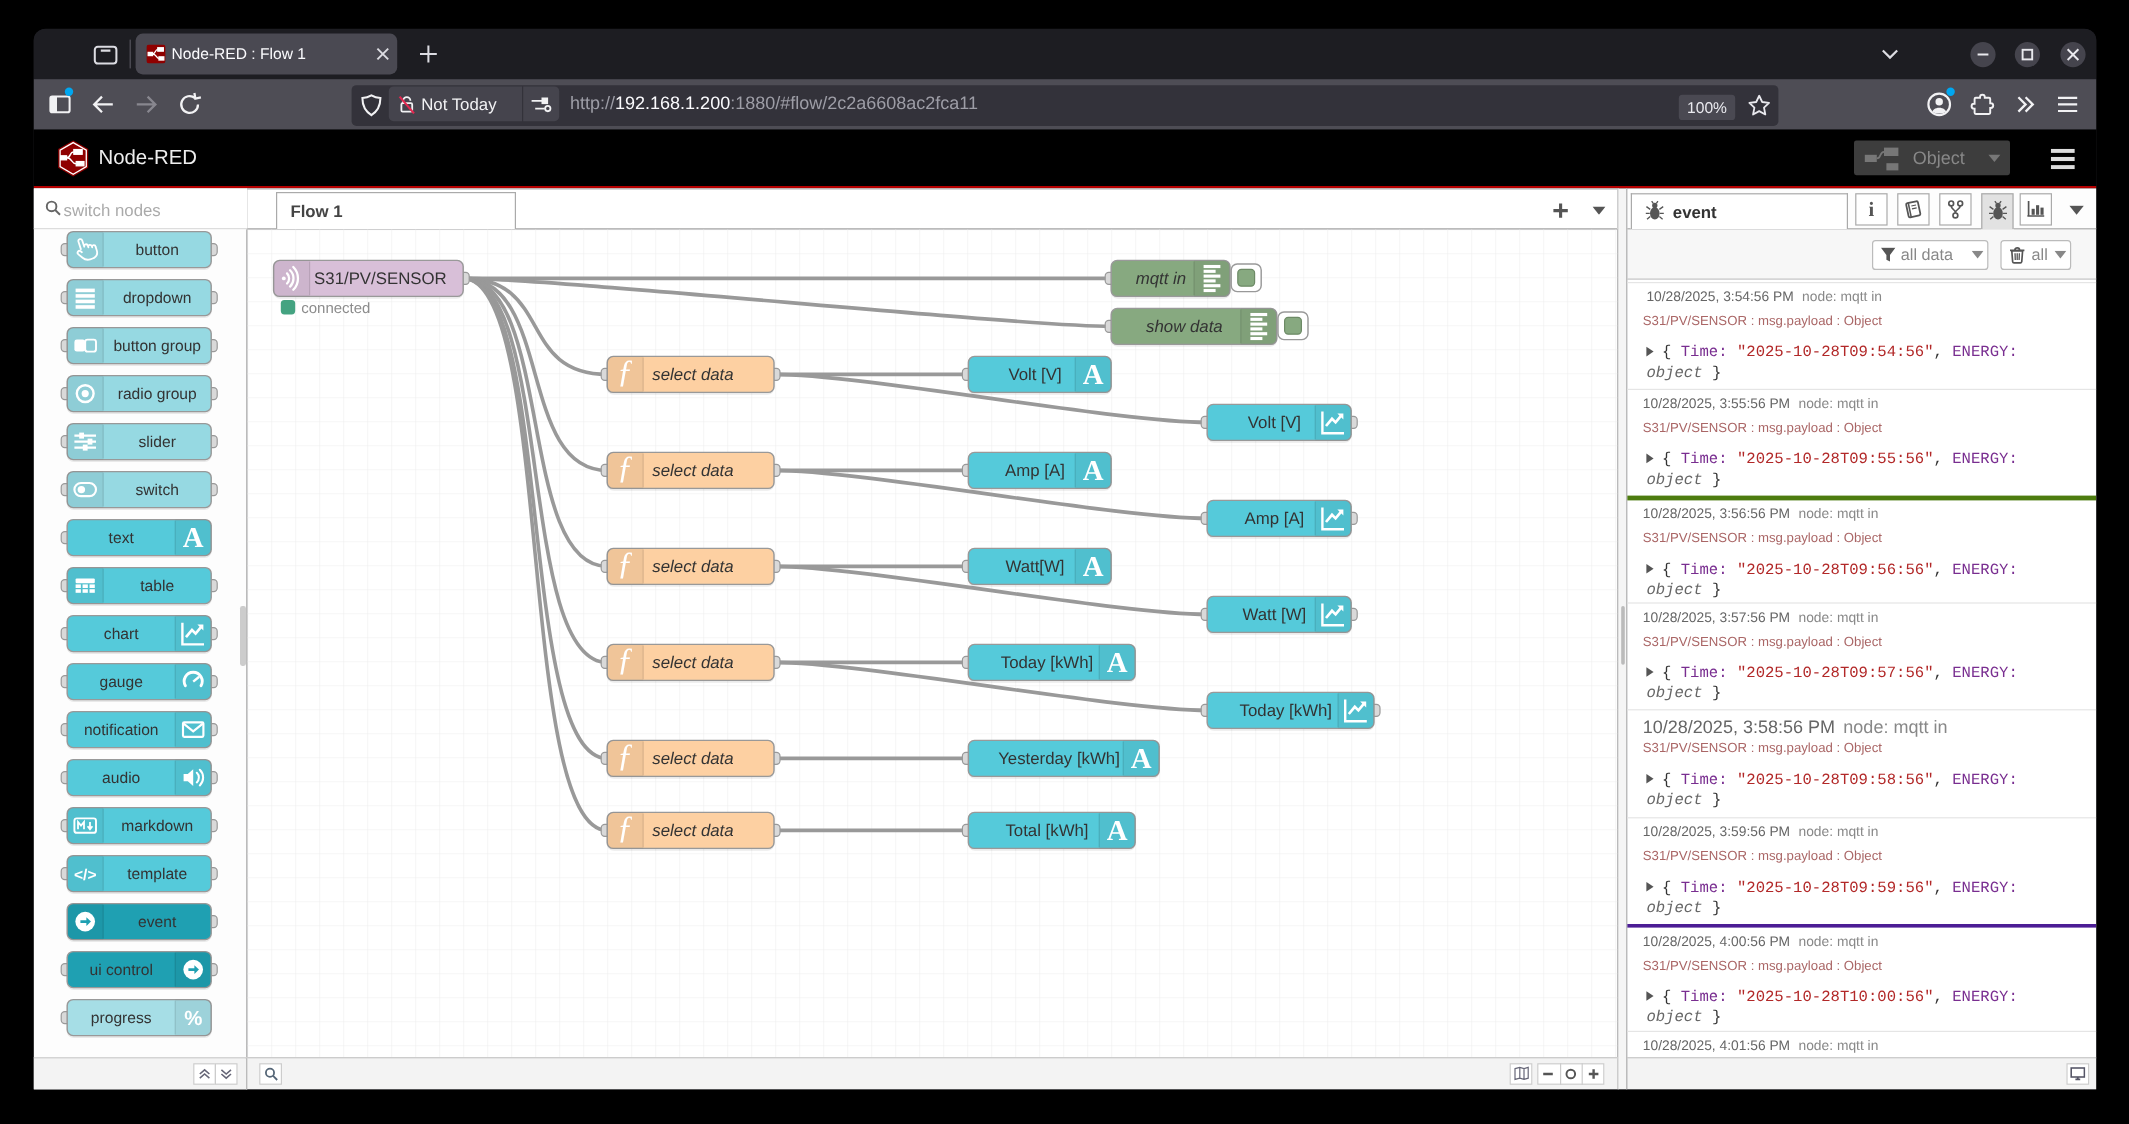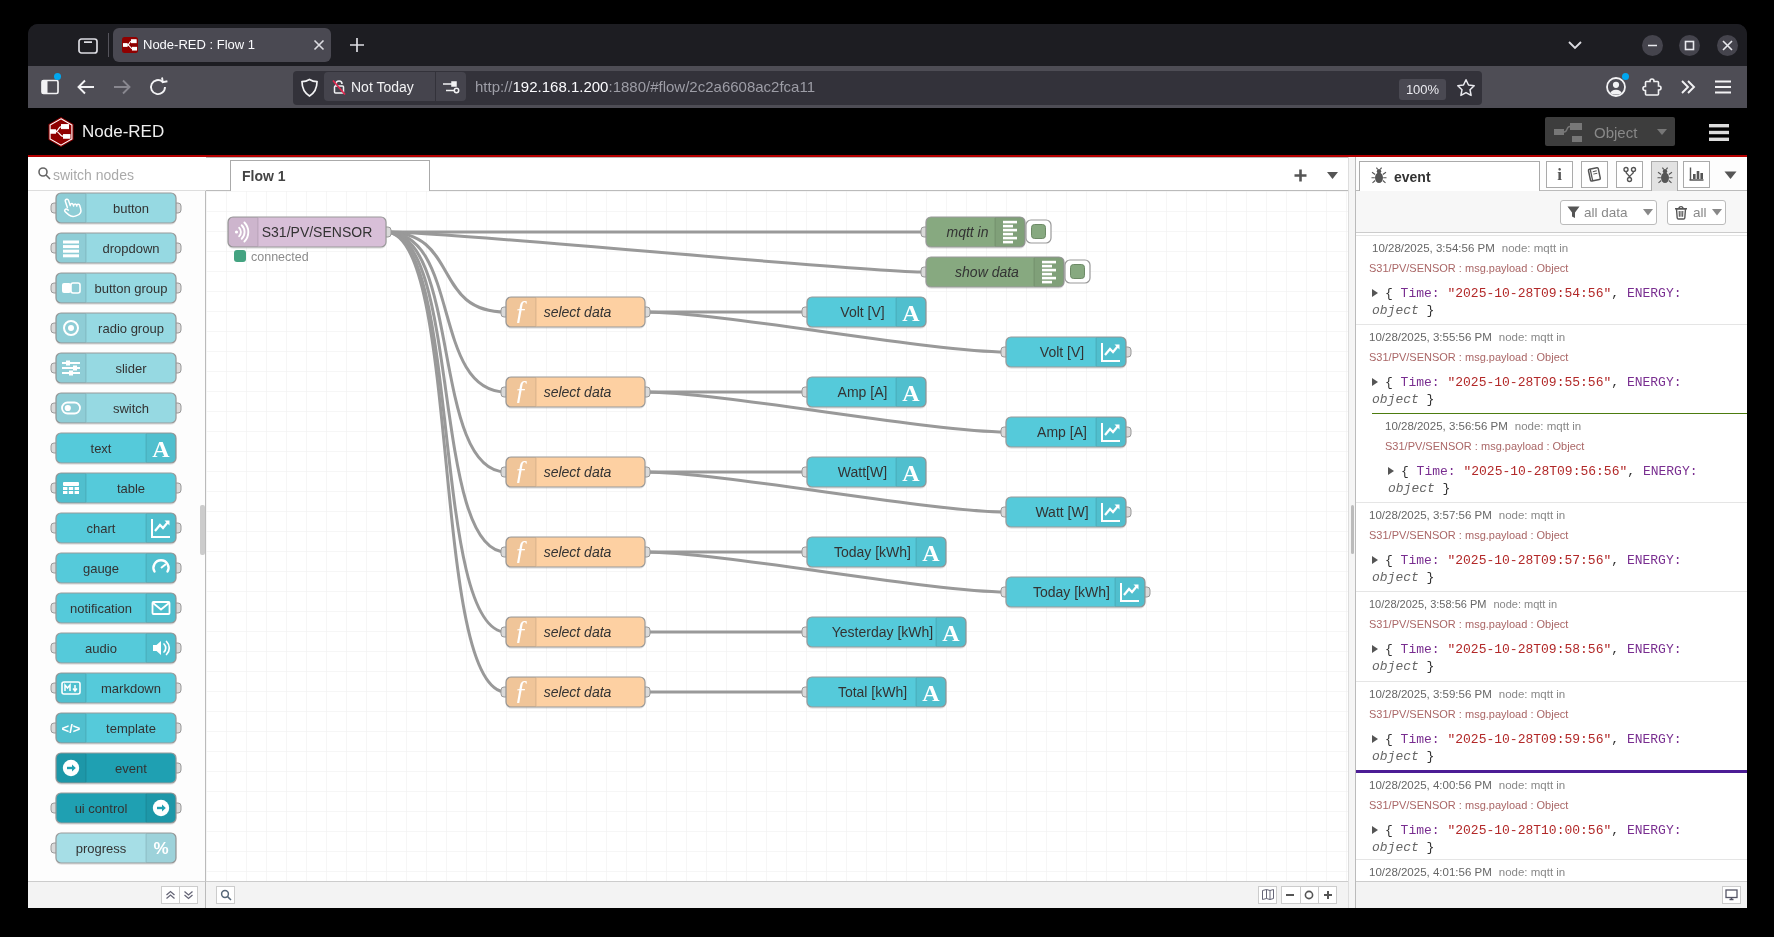--- a/index.html
+++ b/index.html
@@ -744,32 +744,32 @@
 <div class="abs" style="left:0;top:2px;width:391px;height:89px;border-top:1px solid #e5e5e5">
 <div class="abs" style="left:16px;top:6px;font-size:11.5px;color:#666">10/28/2025, 3:54:56 PM<span style="color:#888;margin-left:7px">node: mqtt in</span></div>
 <div class="abs" style="left:13px;top:26px;font-size:11px;color:#a66">S31/PV/SENSOR : msg.payload : Object</div>
 <div class="abs mono" style="left:16px;top:50px;font-size:13px;color:#333;line-height:16.5px"><span style="display:inline-block;width:0;height:0;border-left:6px solid #555;border-top:4.5px solid transparent;border-bottom:4.5px solid transparent;margin-right:7px"></span>{ <span style="color:#792e90">Time:</span> <span style="color:#b22828">"2025-10-28T09:54:56"</span>, <span style="color:#792e90">ENERGY:</span><br><span style="font-style:italic;color:#666">object</span> }</div>
 </div>
 <div class="abs" style="left:0;top:91px;width:391px;height:89px;border-top:1px solid #e5e5e5">
 <div class="abs" style="left:13px;top:6px;font-size:11.5px;color:#666">10/28/2025, 3:55:56 PM<span style="color:#888;margin-left:7px">node: mqtt in</span></div>
 <div class="abs" style="left:13px;top:26px;font-size:11px;color:#a66">S31/PV/SENSOR : msg.payload : Object</div>
 <div class="abs mono" style="left:16px;top:50px;font-size:13px;color:#333;line-height:16.5px"><span style="display:inline-block;width:0;height:0;border-left:6px solid #555;border-top:4.5px solid transparent;border-bottom:4.5px solid transparent;margin-right:7px"></span>{ <span style="color:#792e90">Time:</span> <span style="color:#b22828">"2025-10-28T09:55:56"</span>, <span style="color:#792e90">ENERGY:</span><br><span style="font-style:italic;color:#666">object</span> }</div>
 </div>
-<div class="abs" style="left:16px;top:180px;width:391px;height:89px;border-top:1px solid #4d7c0f">
+<div class="abs" style="left:0;top:180px;width:391px;height:89px;border-top:4px solid #4d7c0f">
 <div class="abs" style="left:13px;top:6px;font-size:11.5px;color:#666">10/28/2025, 3:56:56 PM<span style="color:#888;margin-left:7px">node: mqtt in</span></div>
 <div class="abs" style="left:13px;top:26px;font-size:11px;color:#a66">S31/PV/SENSOR : msg.payload : Object</div>
 <div class="abs mono" style="left:16px;top:50px;font-size:13px;color:#333;line-height:16.5px"><span style="display:inline-block;width:0;height:0;border-left:6px solid #555;border-top:4.5px solid transparent;border-bottom:4.5px solid transparent;margin-right:7px"></span>{ <span style="color:#792e90">Time:</span> <span style="color:#b22828">"2025-10-28T09:56:56"</span>, <span style="color:#792e90">ENERGY:</span><br><span style="font-style:italic;color:#666">object</span> }</div>
 </div>
 <div class="abs" style="left:0;top:269px;width:391px;height:89px;border-top:1px solid #e5e5e5">
 <div class="abs" style="left:13px;top:6px;font-size:11.5px;color:#666">10/28/2025, 3:57:56 PM<span style="color:#888;margin-left:7px">node: mqtt in</span></div>
 <div class="abs" style="left:13px;top:26px;font-size:11px;color:#a66">S31/PV/SENSOR : msg.payload : Object</div>
 <div class="abs mono" style="left:16px;top:50px;font-size:13px;color:#333;line-height:16.5px"><span style="display:inline-block;width:0;height:0;border-left:6px solid #555;border-top:4.5px solid transparent;border-bottom:4.5px solid transparent;margin-right:7px"></span>{ <span style="color:#792e90">Time:</span> <span style="color:#b22828">"2025-10-28T09:57:56"</span>, <span style="color:#792e90">ENERGY:</span><br><span style="font-style:italic;color:#666">object</span> }</div>
 </div>
 <div class="abs" style="left:0;top:358px;width:391px;height:89px;border-top:1px solid #e5e5e5">
-<div class="abs" style="left:13px;top:6px;font-size:11px;color:#666">10/28/2025, 3:58:56 PM<span style="color:#888;margin-left:7px">node: mqtt in</span></div>
+<div class="abs" style="left:13px;top:6px;font-size:15px;color:#666">10/28/2025, 3:58:56 PM<span style="color:#888;margin-left:7px">node: mqtt in</span></div>
 <div class="abs" style="left:13px;top:26px;font-size:11px;color:#a66">S31/PV/SENSOR : msg.payload : Object</div>
 <div class="abs mono" style="left:16px;top:50px;font-size:13px;color:#333;line-height:16.5px"><span style="display:inline-block;width:0;height:0;border-left:6px solid #555;border-top:4.5px solid transparent;border-bottom:4.5px solid transparent;margin-right:7px"></span>{ <span style="color:#792e90">Time:</span> <span style="color:#b22828">"2025-10-28T09:58:56"</span>, <span style="color:#792e90">ENERGY:</span><br><span style="font-style:italic;color:#666">object</span> }</div>
 </div>
 <div class="abs" style="left:0;top:448px;width:391px;height:89px;border-top:1px solid #e5e5e5">
 <div class="abs" style="left:13px;top:6px;font-size:11.5px;color:#666">10/28/2025, 3:59:56 PM<span style="color:#888;margin-left:7px">node: mqtt in</span></div>
 <div class="abs" style="left:13px;top:26px;font-size:11px;color:#a66">S31/PV/SENSOR : msg.payload : Object</div>
 <div class="abs mono" style="left:16px;top:50px;font-size:13px;color:#333;line-height:16.5px"><span style="display:inline-block;width:0;height:0;border-left:6px solid #555;border-top:4.5px solid transparent;border-bottom:4.5px solid transparent;margin-right:7px"></span>{ <span style="color:#792e90">Time:</span> <span style="color:#b22828">"2025-10-28T09:59:56"</span>, <span style="color:#792e90">ENERGY:</span><br><span style="font-style:italic;color:#666">object</span> }</div>
 </div>
 <div class="abs" style="left:0;top:537px;width:391px;height:89px;border-top:3px solid #4c1d95">
 <div class="abs" style="left:13px;top:6px;font-size:11.5px;color:#666">10/28/2025, 4:00:56 PM<span style="color:#888;margin-left:7px">node: mqtt in</span></div>

